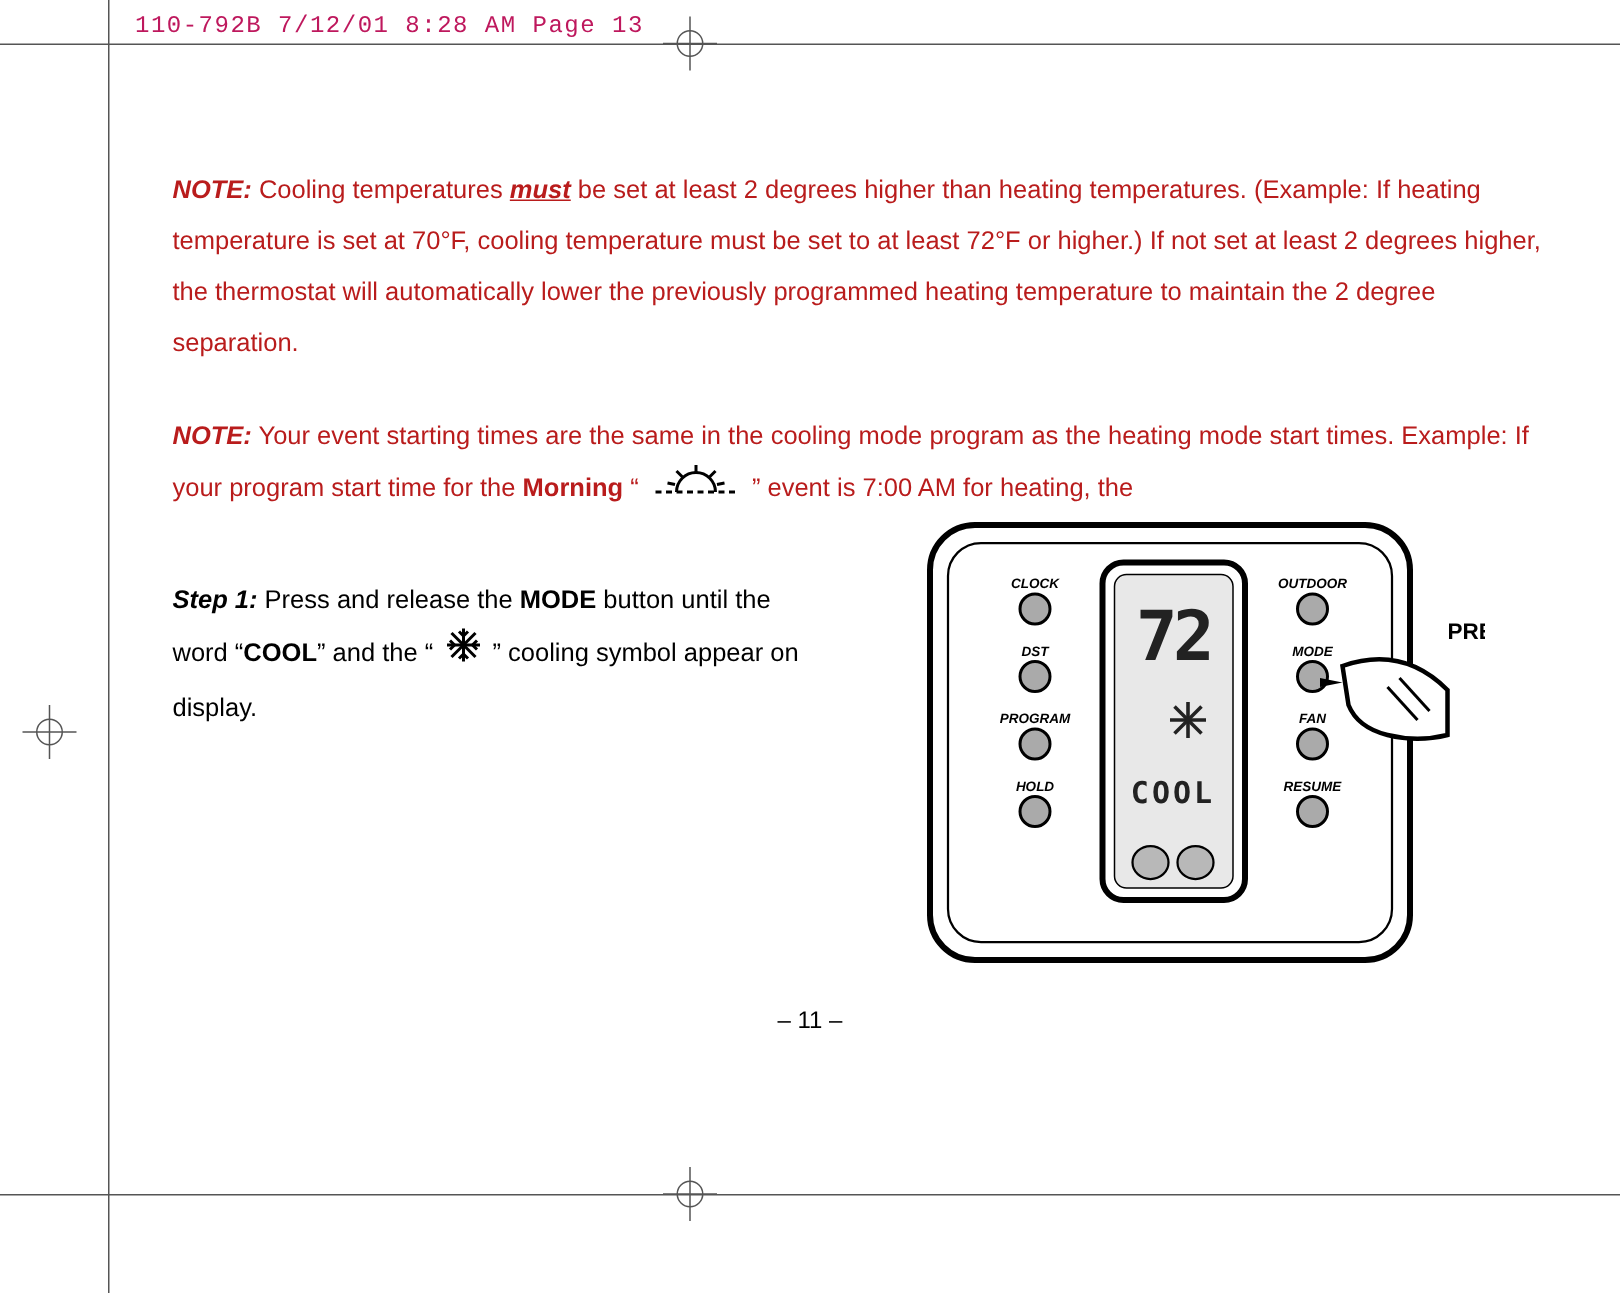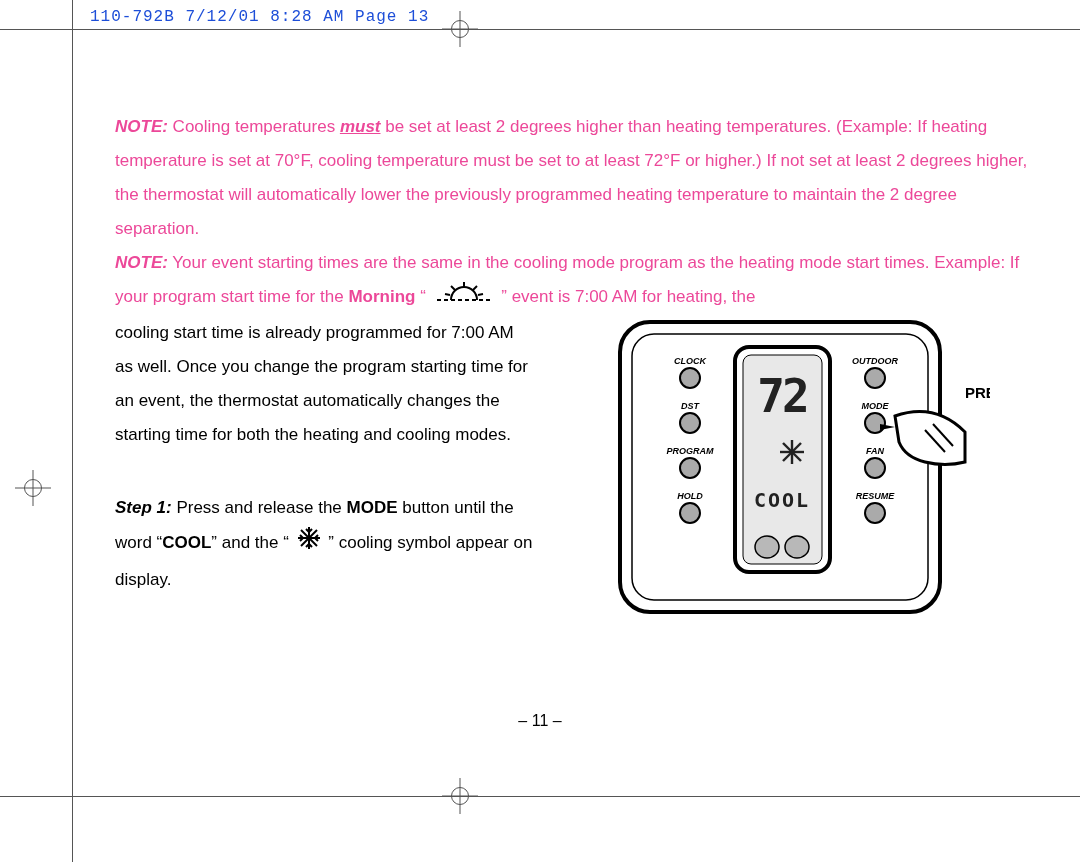--- a/index.html
+++ b/index.html
@@ -54,39 +54,39 @@
   .reg-bottom { left: 442px; top: 778px; }
   .reg-left { left: 15px; top: 470px; }
 
   .header-text {
     position: absolute;
     top: 8px;
     left: 90px;
     font-family: "Courier New", monospace;
     font-size: 16px;
     letter-spacing: 1px;
-    color: #1d4ed8;
+    color: #be185d;
   }
 
   .content {
     position: absolute;
     left: 115px;
     right: 40px;
     top: 110px;
   }
   .title {
     text-align: center;
     font-size: 30px;
     font-weight: bold;
     margin-bottom: 28px;
   }
   .body {
     font-size: 17px;
     line-height: 2.0;
-    color: #ec4899;
+    color: #b91c1c;
   }
   .note-label { font-style: italic; font-weight: bold; }
   .must { font-style: italic; font-weight: bold; text-decoration: underline; }
   .bold { font-weight: bold; }
   .step-label { font-style: italic; font-weight: bold; }
 
   .sunrise-icon {
     display:inline-block;
     vertical-align:middle;
     margin:0 2px;
@@ -108,21 +108,21 @@
   }
   .thermo-box {
     position:absolute;
     right:0;
     top: -4px;
     width: 430px;
   }
   .page-num {
     position:absolute;
     left:0; right:0;
-    top: 712px;
+    top: 672px;
     text-align:center;
     font-size:16px;
   }
   .clear{clear:both;}
 </style>
 </head>
 <body>
 
 <div class="crop-line-v crop-v-left"></div>
 <div class="crop-line-h crop-h-top"></div>
@@ -139,41 +139,40 @@
   </div>
 
 <div class="header-text">110-792B  7/12/01  8:28 AM  Page 13</div>
 
 <div class="content">
 
   <div class="body">
     <span class="note-label">NOTE:</span><span> Cooling temperatures </span><span class="must">must</span><span> be set at least 2 degrees higher than heating temperatures. (Example: If heating temperature is set at 70°F, cooling temperature must be set to at least 72°F or higher.) If not set at least 2 degrees higher, the thermostat will automatically lower the previously programmed heating temperature to maintain the 2 degree separation.</span>
   </div>
 
-  <div class="body" style="">
+  <div class="body" style="margin-top:28px;">
     <span class="note-label">NOTE:</span><span> Your event starting times are the same in the cooling mode program as the heating mode start times. Example: If your program start time for the </span><span class="bold">Morning</span><span> “</span>
     <span class="sunrise-icon">
       <svg width="62" height="24" viewBox="0 0 62 24">
         <line x1="4" y1="20" x2="58" y2="20" stroke="#000" stroke-width="2" stroke-dasharray="4 3"></line>
         <path d="M18 20 A13 13 0 0 1 44 20" fill="none" stroke="#000" stroke-width="2"></path>
         <g stroke="#000" stroke-width="2">
           <line x1="31" y1="2" x2="31" y2="7"></line>
           <line x1="18" y1="6" x2="22" y2="10"></line>
           <line x1="44" y1="6" x2="40" y2="10"></line>
           <line x1="12" y1="14" x2="17" y2="15"></line>
           <line x1="50" y1="14" x2="45" y2="15"></line>
         </g>
       </svg>
     </span>
     <span>” event is 7:00 AM for heating, the</span>
   </div>
 
   <div class="wrap-block">
     <div class="left-col">
-      <div>cooling start time is already programmed for 7:00 AM as well. Once you change the program starting time for an event, the thermostat automatically changes the starting time for both the heating and cooling modes.</div>
       <div style="margin-top:39px;">
         <span class="step-label">Step 1:</span><span> Press and release the </span><span class="bold">MODE</span><span> button until the word “</span><span class="bold">COOL</span><span>” and the “ </span>
         <span class="snow-icon">
           <svg width="26" height="26" viewBox="0 0 26 26">
             <g stroke="#000" stroke-width="2" fill="none">
               <line x1="13" y1="2" x2="13" y2="24"></line>
               <line x1="2" y1="13" x2="24" y2="13"></line>
               <line x1="5" y1="5" x2="21" y2="21"></line>
               <line x1="21" y1="5" x2="5" y2="21"></line>
               <polyline points="10,4 13,7 16,4"></polyline>

